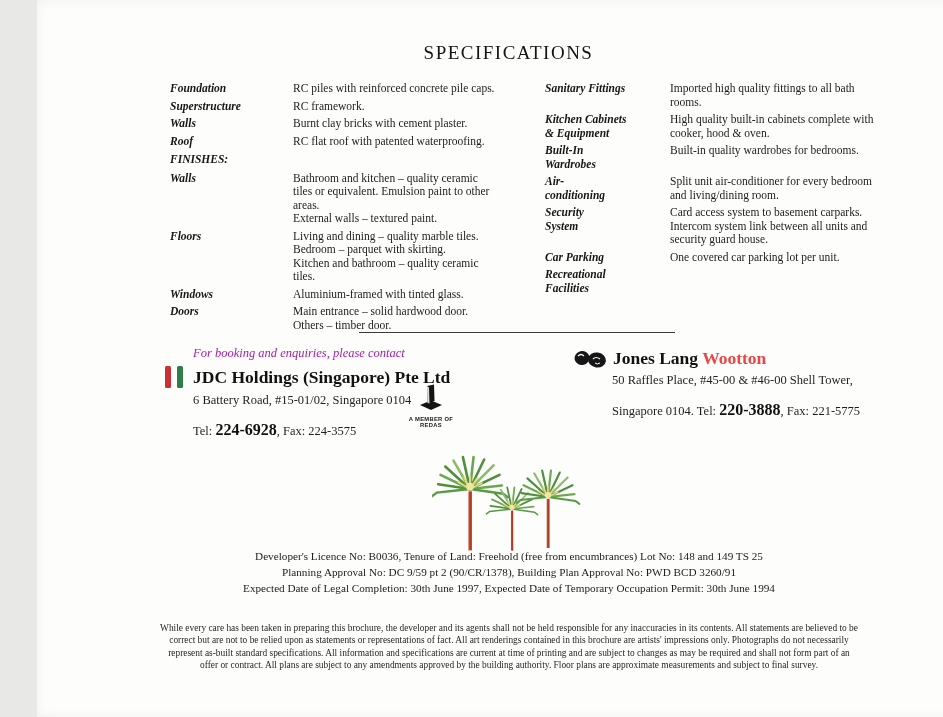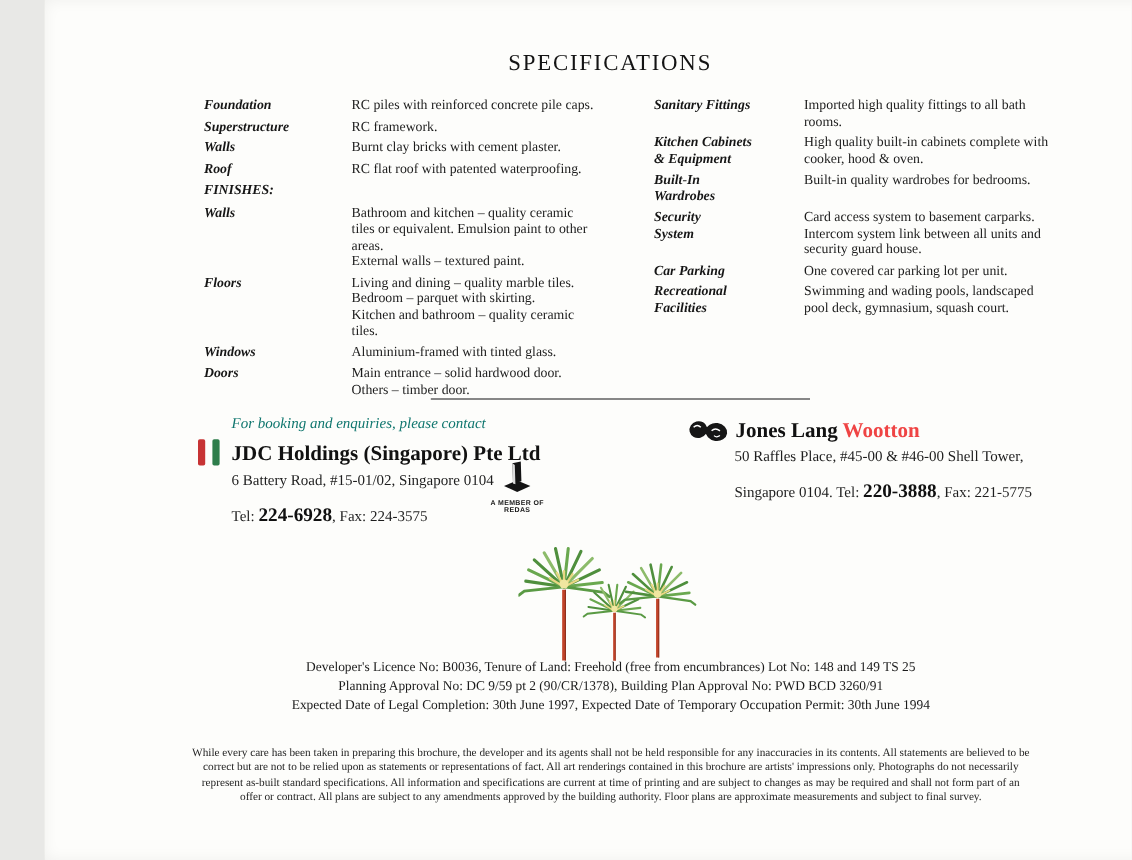--- a/index.html
+++ b/index.html
@@ -22,21 +22,21 @@
     white-space:pre-line;padding-right:6px;box-sizing:border-box;
   }
   .spec-col.right .spec-label{flex:0 0 109px;}
   .spec-desc{flex:1;white-space:pre-line;color:#1c1c1c;}
   .spec-row.section-head{margin-top:5px;margin-bottom:5px;}
   .spec-row.section-head .spec-label{font-weight:600;}
   
   .divider{position:absolute;left:322px;top:332px;width:316px;height:0;border-top:1.6px solid #3a3a3a;}
   
   .contact{position:absolute;top:346px;font-size:12.5px;}
-  .contact .intro{font-style:italic;font-size:12.5px;margin:0 0 4px 0;color:#0f766e;}
+  .contact .intro{font-style:italic;font-size:12.5px;margin:0 0 4px 0;color:#a21caf;}
   .contact .company-row{display:flex;align-items:center;margin:2px 0 3px 0;}
   .contact h2{font-size:17.5px;margin:0;font-weight:bold;color:#111;}
   .contact .addr{margin:1px 0 2px 0;line-height:16px;}
   .contact .telline{line-height:18px;}
   .tel-big{font-size:16px;font-weight:bold;color:#101010;}
   .contact-left{left:127px;}
   .contact-left .intro,.contact-left .addr,.contact-left .telline{margin-left:29px;}
   .contact-left .company-row .logo-jdc{margin-right:9px;}
   .contact-right{left:536px;}
   .contact-right .intro,.contact-right .addr,.contact-right .telline{margin-left:39px;}
@@ -116,35 +116,39 @@
 &amp; Equipment</div>
       <div class="spec-desc">High quality built-in cabinets complete with
 cooker, hood &amp; oven.</div>
     </div>
     <div class="spec-row">
       <div class="spec-label">Built-In
 Wardrobes</div>
       <div class="spec-desc">Built-in quality wardrobes for bedrooms.</div>
     </div>
     <div class="spec-row">
+      <div class="spec-label">Air-
+conditioning</div>
+      <div class="spec-desc">Split unit air-conditioner for every bedroom
+and living/dining room.</div>
+    </div>
+    <div class="spec-row">
       <div class="spec-label">Security
 System</div>
       <div class="spec-desc">Card access system to basement carparks.
 Intercom system link between all units and
 security guard house.</div>
     </div>
     <div class="spec-row">
       <div class="spec-label">Car Parking</div>
       <div class="spec-desc">One covered car parking lot per unit.</div>
     </div>
     <div class="spec-row">
       <div class="spec-label">Recreational
 Facilities</div>
-      <div class="spec-desc">Swimming and wading pools, landscaped
-pool deck, gymnasium, squash court.</div>
     </div>
   </div>
 
   <div class="divider"></div>
 
   <div class="contact contact-left">
     <p class="intro">For booking and enquiries, please contact</p>
     <div class="company-row">
       <svg class="logo-jdc" width="20" height="24" viewBox="0 0 20 24">
         <rect x="1" y="1" width="6" height="22" rx="1.5" fill="#c73334"></rect>

